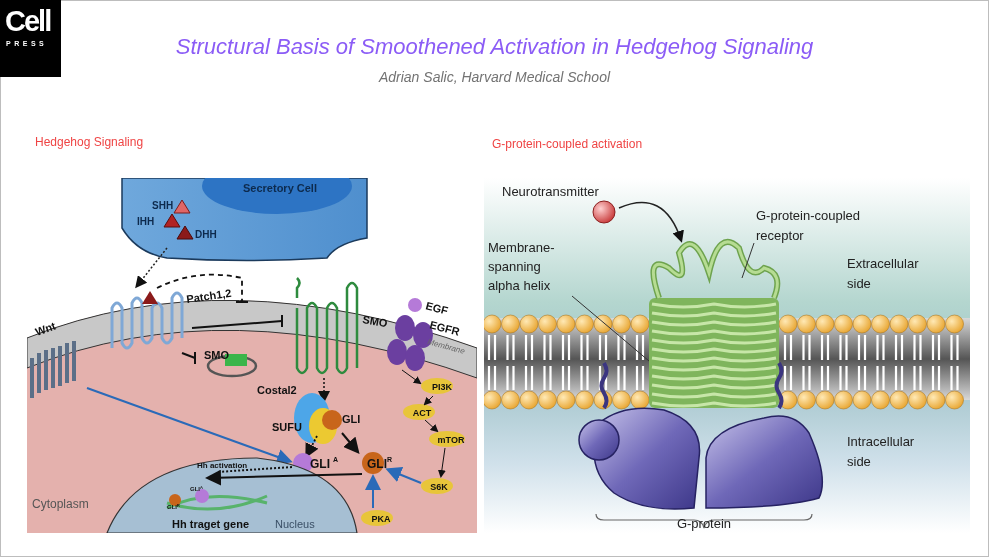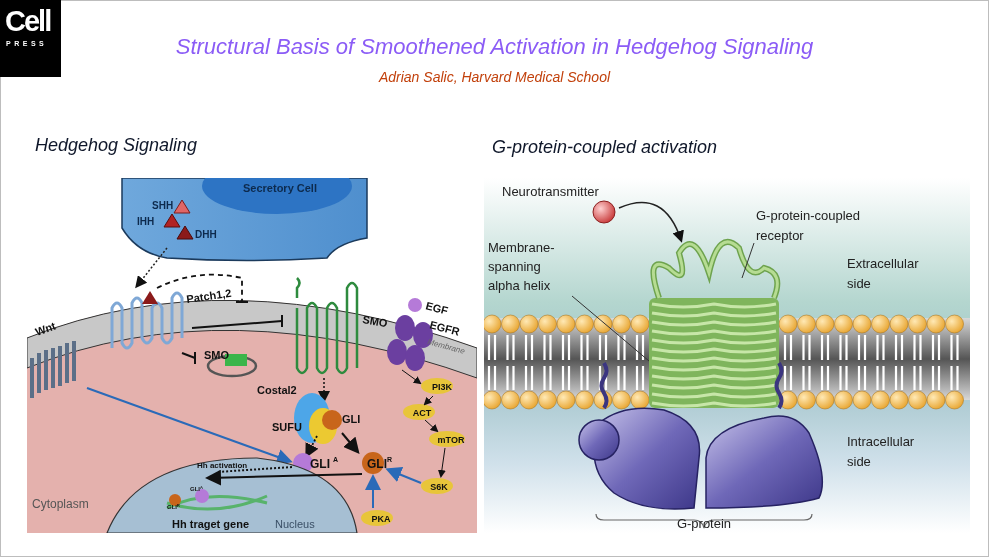--- a/index.html
+++ b/index.html
@@ -4,22 +4,22 @@
 <style>
   html, body { margin:0; padding:0; }
   body { width:989px; height:557px; background:#fff; position:relative; overflow:hidden;
          font-family:"Liberation Sans", sans-serif; }
   .frame { position:absolute; left:0; top:0; width:987px; height:555px; border:1px solid #bdbdbd; }
   .logo { position:absolute; left:0; top:0; width:61px; height:77px; background:#000000;
           color:#fff; font-family:"Liberation Sans", sans-serif; }
   .logo .cell { position:absolute; left:5px; top:4px; font-size:29px; font-weight:bold; letter-spacing:-2px; line-height:34px; }
   .logo .press { position:absolute; left:6px; top:40px; font-size:7px; font-weight:bold; letter-spacing:3.5px; }
   .title { position:absolute; left:0; width:989px; top:34px; text-align:center; font-size:22px; font-style:italic; color:#8b5cf6; }
-  .subtitle { position:absolute; left:0; width:989px; top:69px; text-align:center; font-size:14px; font-style:italic; color:#c2410c; }
-  .sec { position:absolute; font-size:18px; font-style:italic; color:#0f172a; }
+  .subtitle { position:absolute; left:0; width:989px; top:69px; text-align:center; font-size:14px; font-style:italic; color:#737373; }
+  .sec { position:absolute; font-size:12px; color:#ef4444; }
   .fig { position:absolute; }
   .lbl { font-family:"Liberation Sans", sans-serif; }
 </style>
 </head>
 <body>
 
 <div class="frame"></div>
 
 <div class="logo">
   <div class="cell">Cell</div>

